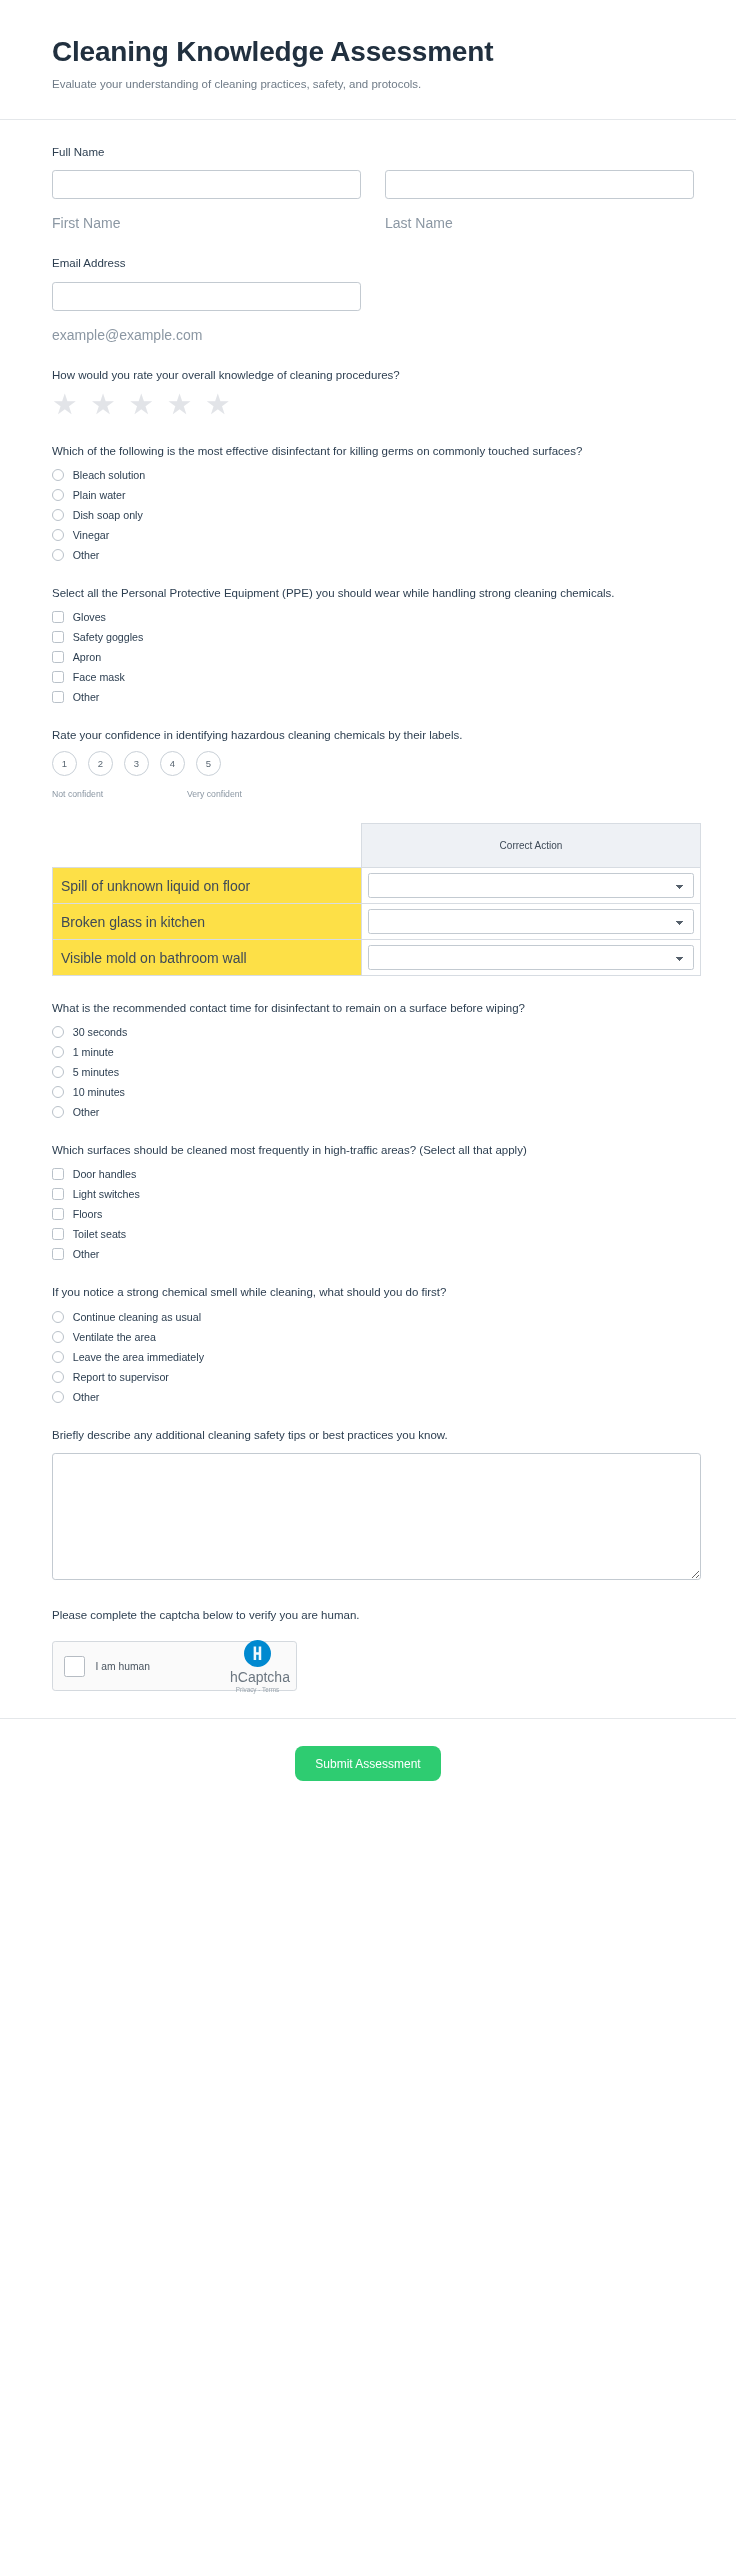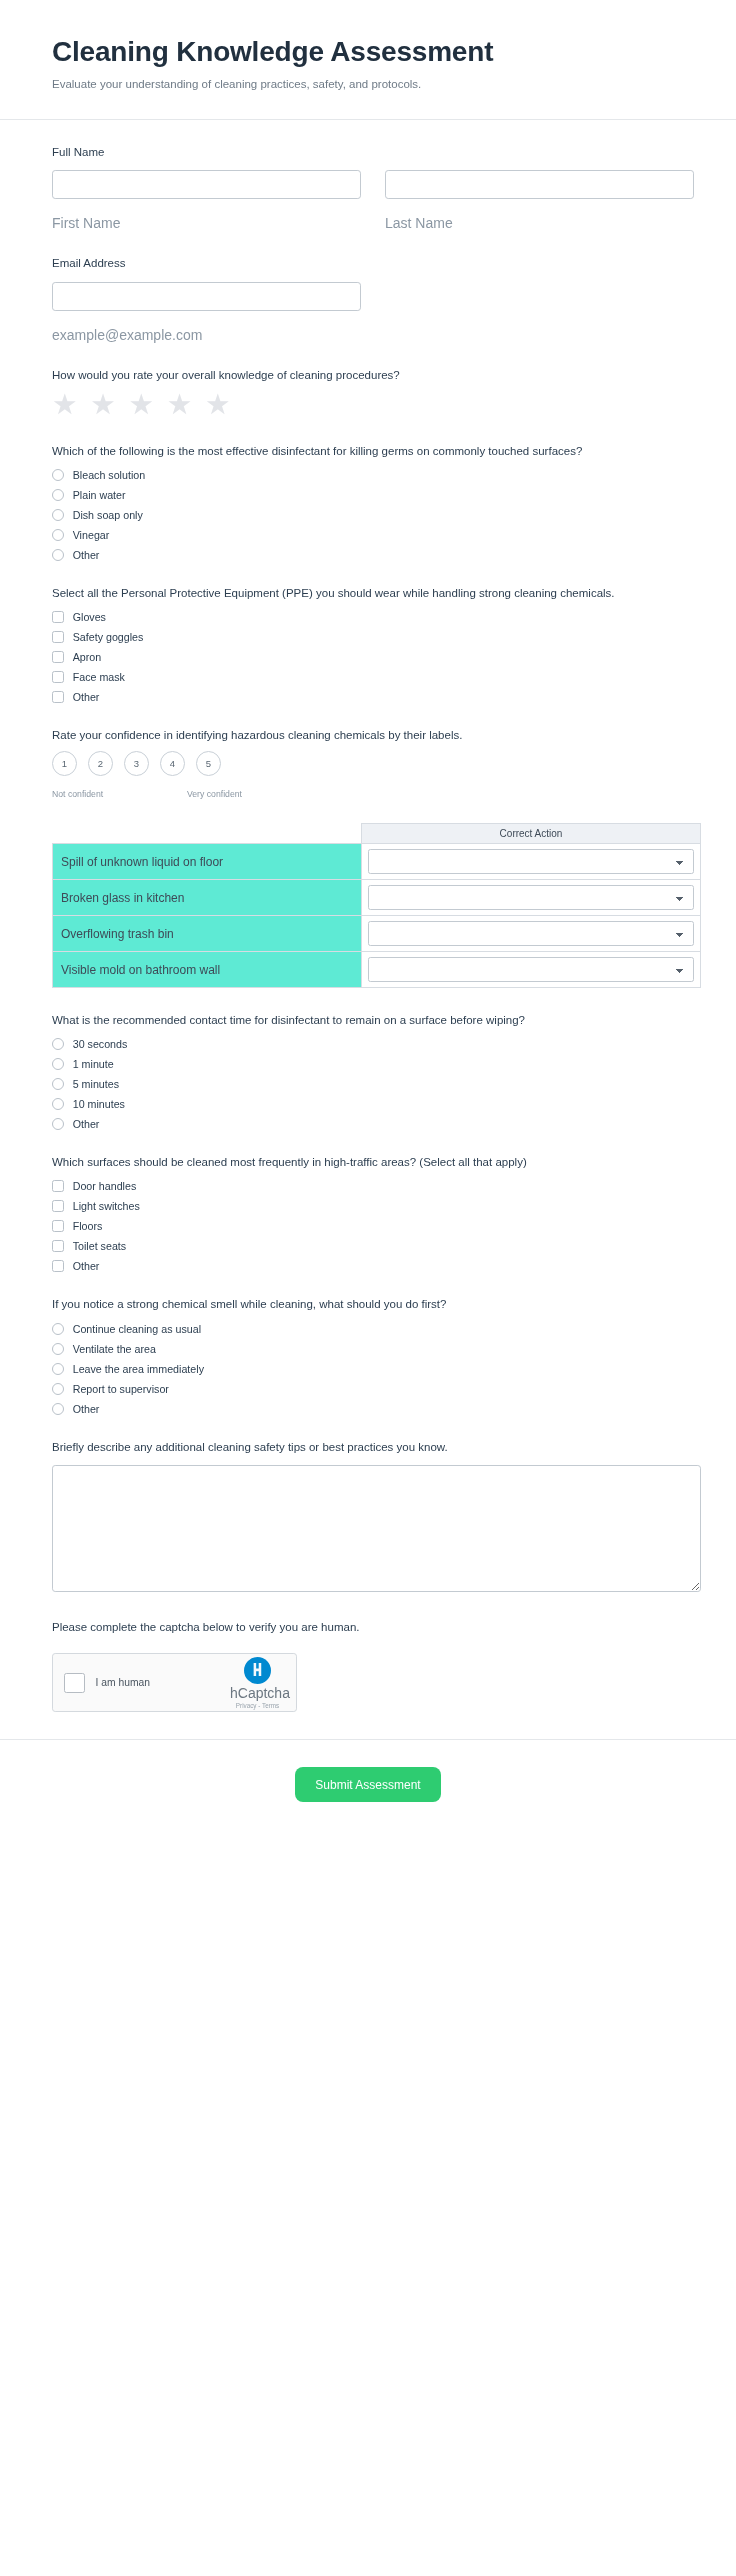--- a/index.html
+++ b/index.html
@@ -163,27 +163,27 @@
     width: 309px;
     background: #fff;
     border: none;
   }
   .matrix th.colhead {
     background: #eef1f5;
     border: 0.8px solid #d7dce2;
     font-size: 10px;
     font-weight: normal;
     color: #3e4a57;
-    height: 20px;
+    height: 44px;
     text-align: center;
   }
   .matrix td.rowhead {
-    background: #5eead4;
+    background: #fde047;
     border: 0.8px solid #d7dce2;
-    font-size: 12px;
+    font-size: 14px;
     color: #3e4a57;
     padding: 7.1px 8px;
     height: 36px;
   }
   .matrix td.cell {
     border: 0.8px solid #d7dce2;
     background: #fff;
     padding: 4.7px 6.3px;
     height: 36px;
   }
@@ -221,21 +221,21 @@
     font-family: "Liberation Sans", sans-serif;
     color: #2c3e50;
     padding: 6.3px 8px;
     outline: none;
     resize: vertical;
   }
 
   
   .captcha {
     width: 245px;
-    height: 59px;
+    height: 50px;
     border: 0.8px solid #d4d9de;
     border-radius: 3.2px;
     background: #fafafa;
     display: flex;
     align-items: center;
     padding: 0 11px;
     margin-top: 18px;
   }
   .captcha-box {
     width: 20.6px; height: 20.6px;
@@ -429,28 +429,20 @@
           </tr>
           <tr>
             <td class="rowhead">Broken glass in kitchen</td>
             <td class="cell">
               <select class="sel">
                 <option></option>
               </select>
             </td>
           </tr>
           <tr>
-            <td class="rowhead">Overflowing trash bin</td>
-            <td class="cell">
-              <select class="sel">
-                <option></option>
-              </select>
-            </td>
-          </tr>
-          <tr>
             <td class="rowhead">Visible mold on bathroom wall</td>
             <td class="cell">
               <select class="sel">
                 <option></option>
               </select>
             </td>
           </tr>
         </tbody>
       </table>
     </div>

